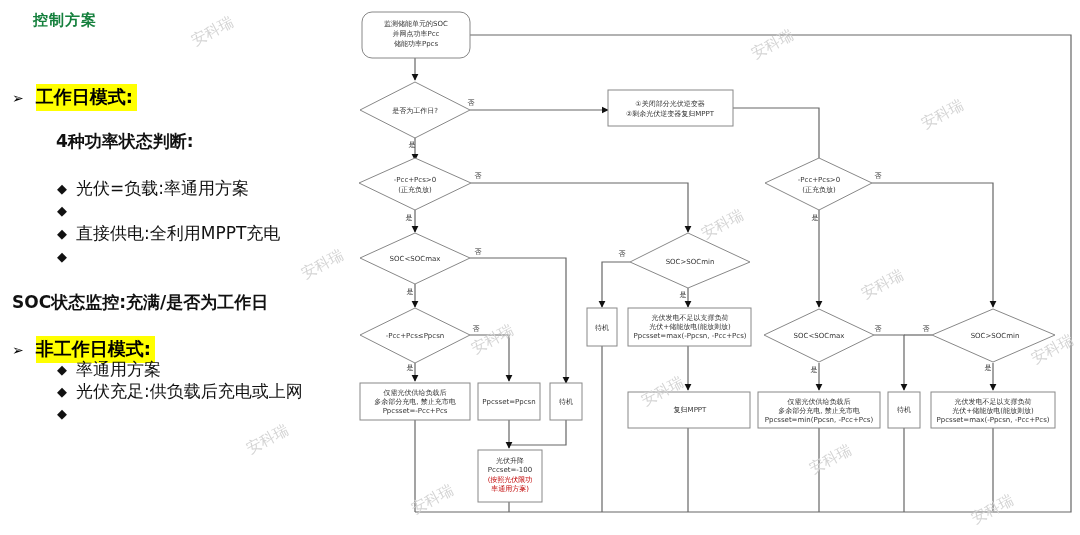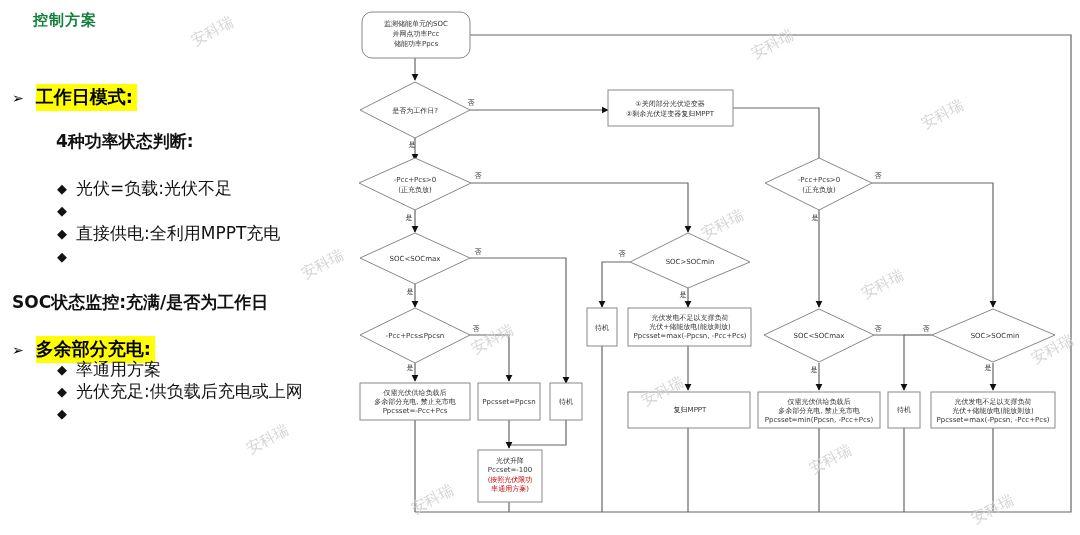--- a/index.html
+++ b/index.html
@@ -22,39 +22,39 @@
 <div class="abs" style="left:12px; top:84px; display:flex; align-items:center;">
   <span class="arrow-bullet" style="margin-right:12px;">➢</span>
   <span class="hl">工作日模式:</span>
 </div>
 
 <div class="abs sec-head" style="left:12px; top:130px;margin-left:44px;">4种功率状态判断:</div>
 
 <div class="abs" style="left:57px; top:177px;">
   <div class="bullet-row" style="height:22px;">
       <span class="diamond-b">◆</span>
-      <span>光伏=负载:光伏不足</span>
+      <span>光伏=负载:率通用方案</span>
     </div>
   <div class="bullet-row" style="height:23px;">
       <span class="diamond-b">◆</span>
     </div>
   <div class="bullet-row" style="height:23px;">
       <span class="diamond-b">◆</span>
       <span>直接供电:全利用MPPT充电</span>
     </div>
   <div class="bullet-row" style="height:23px;">
       <span class="diamond-b">◆</span>
     </div>
 </div>
 
 <div class="abs sec-head" style="left:12px; top:291px;">SOC状态监控:充满/是否为工作日</div>
 
 <div class="abs" style="left:12px; top:336px; display:flex; align-items:center;">
   <span class="arrow-bullet" style="margin-right:12px;">➢</span>
-  <span class="hl">多余部分充电:</span>
+  <span class="hl">非工作日模式:</span>
 </div>
 
 <div class="abs" style="left:57px; top:358px;">
   <div class="bullet-row" style="height:22px;">
       <span class="diamond-b">◆</span>
       <span>率通用方案</span>
     </div>
   <div class="bullet-row" style="height:22px;">
       <span class="diamond-b">◆</span>
       <span>光伏充足:供负载后充电或上网</span>

